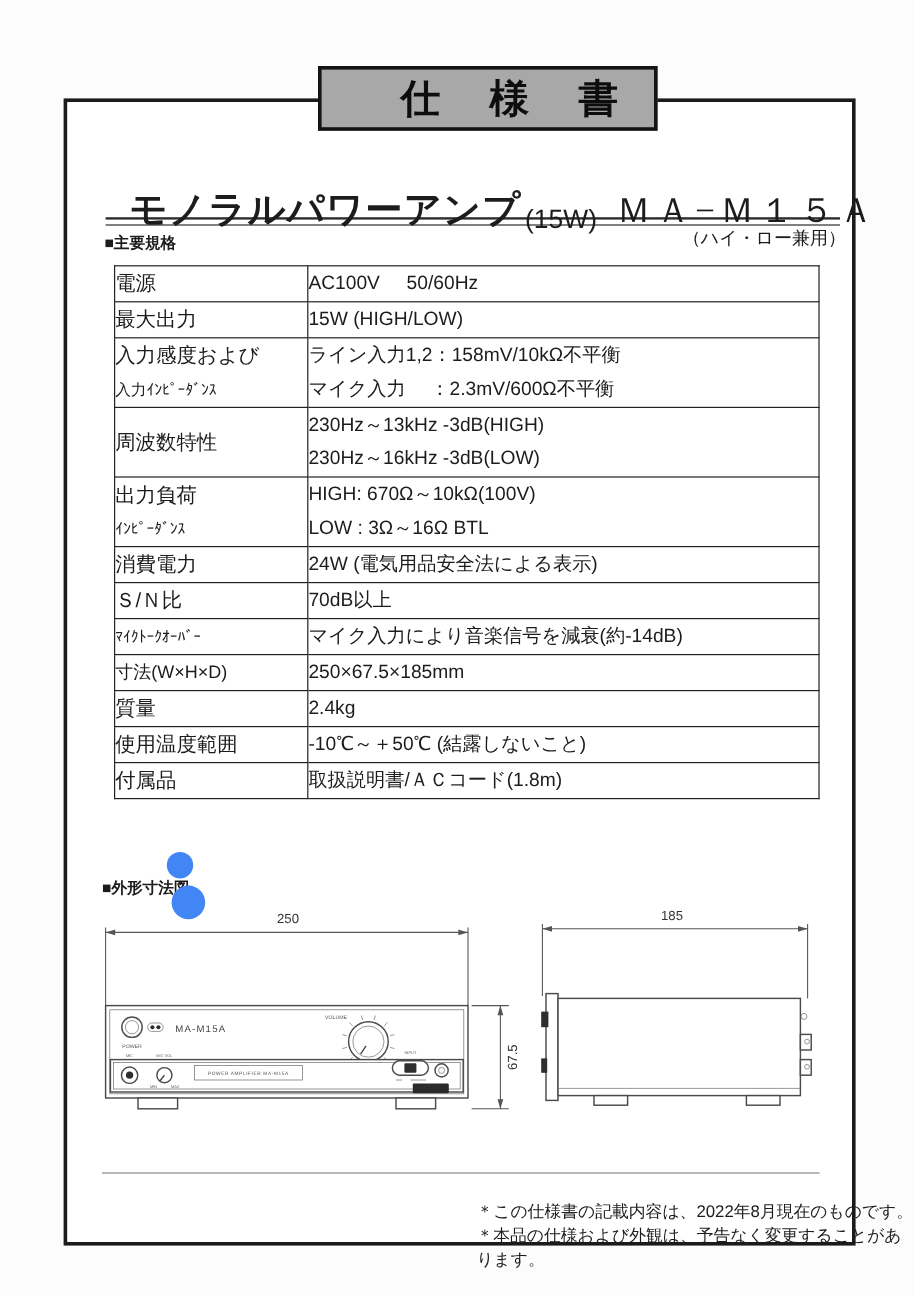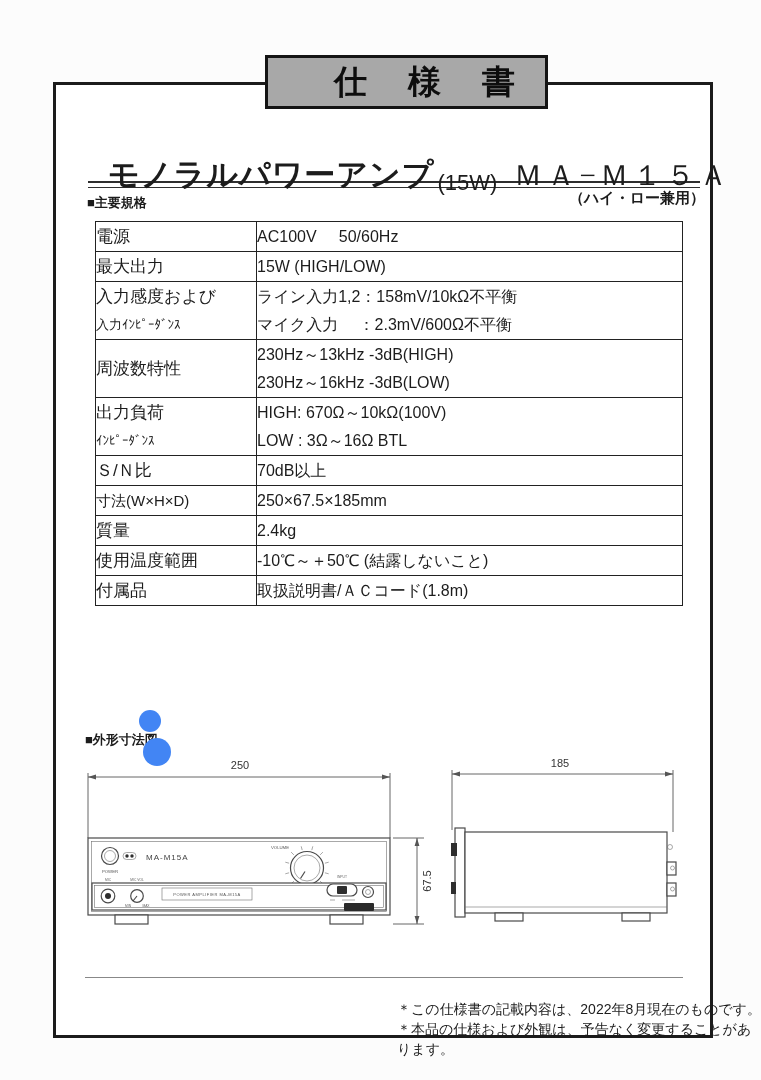--- a/index.html
+++ b/index.html
@@ -7,21 +7,21 @@
   .canvas{position:relative;width:761px;height:1080px;overflow:hidden;background:#fcfcfc;}
   .frame{position:absolute;left:53px;top:82px;width:654px;height:950px;border:3px solid #1b1b1b;background:#ffffff;}
   .title-box{position:absolute;left:265px;top:55px;width:237px;height:48px;background:#a8a8a8;border:3px solid #141414;z-index:3;display:flex;align-items:center;justify-content:center;padding-left:40px;}
   .title-box span{font-size:33px;font-weight:600;letter-spacing:4px;color:#0d0d0d;}
   .product-line{position:absolute;left:108px;top:154px;display:flex;align-items:flex-end;z-index:2;}
   .product-title{font-size:31px;font-weight:600;letter-spacing:1px;}
   .product-power{font-size:22px;font-weight:500;margin-left:3px;}
   .product-model{font-size:29px;font-weight:500;letter-spacing:4px;margin-left:16px;font-family:Liberation Serif, serif;}
   .dbl-rule{position:absolute;left:88px;top:181px;width:612px;height:4px;border-top:2.5px solid #2e2e2e;border-bottom:1px solid #2e2e2e;}
   .sec-specs{position:absolute;left:87px;top:194px;font-size:13px;font-weight:600;}
-  .usage-note{position:absolute;right:56px;top:189px;font-size:15px;font-weight:700;margin-left:24px;}
+  .usage-note{position:absolute;right:56px;top:189px;font-size:15px;font-weight:400;margin-left:24px;}
   table.spec{position:absolute;left:95px;top:221px;width:588px;border-collapse:collapse;table-layout:fixed;}
   table.spec td{border:1.6px solid #222;padding:0;vertical-align:middle;}
   td.lbl{width:160px;padding-left:14px;font-size:17px;}
   td.val{padding-left:12px;font-size:16px;}
   .ln{line-height:28px;white-space:pre;}
   tr.single{height:30px;}
   tr.double{height:58px;}
   .sm{font-size:13px;}
   .sec-dim{position:absolute;left:85px;top:731px;font-size:13px;font-weight:600;z-index:1;}
   .dot{position:absolute;border-radius:50%;background:#4285f4;z-index:4;}
@@ -103,24 +103,40 @@
         <div class="ln">出力負荷</div>
         <div class="ln sm">ｲﾝﾋﾟｰﾀﾞﾝｽ</div>
       </td>
       <td class="val">
         <div class="ln">HIGH: 670Ω～10kΩ(100V)</div>
         <div class="ln">LOW : 3Ω～16Ω BTL</div>
       </td>
     </tr>
     <tr class="single">
       <td class="lbl">
+            <div class="ln">消費電力</div>
+          </td>
+      <td class="val">
+            <div class="ln">24W (電気用品安全法による表示)</div>
+          </td>
+    </tr>
+    <tr class="single">
+      <td class="lbl">
             <div class="ln">Ｓ/Ｎ比</div>
           </td>
       <td class="val">
             <div class="ln">70dB以上</div>
+          </td>
+    </tr>
+    <tr class="single">
+      <td class="lbl">
+            <div class="ln sm">ﾏｲｸﾄｰｸｵｰﾊﾞｰ</div>
+          </td>
+      <td class="val">
+            <div class="ln">マイク入力により音楽信号を減衰(約-14dB)</div>
           </td>
     </tr>
     <tr class="single">
       <td class="lbl">
             <div class="ln" style="font-size:15px">寸法(W×H×D)</div>
           </td>
       <td class="val">
             <div class="ln">250×67.5×185mm</div>
           </td>
     </tr>

